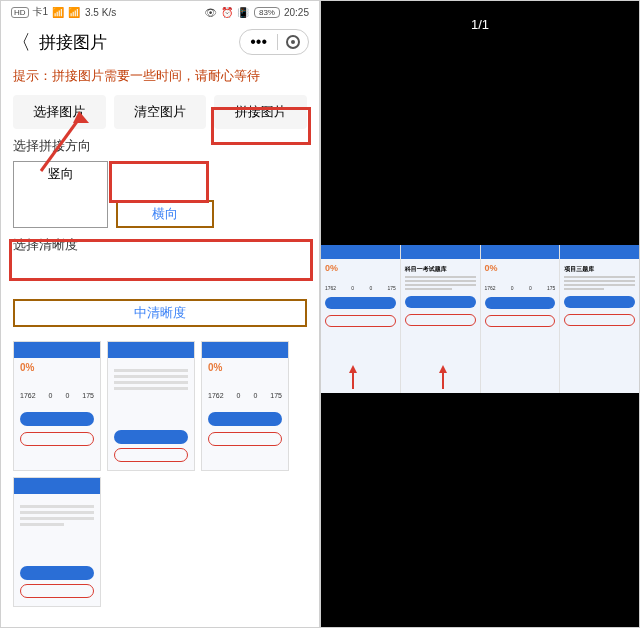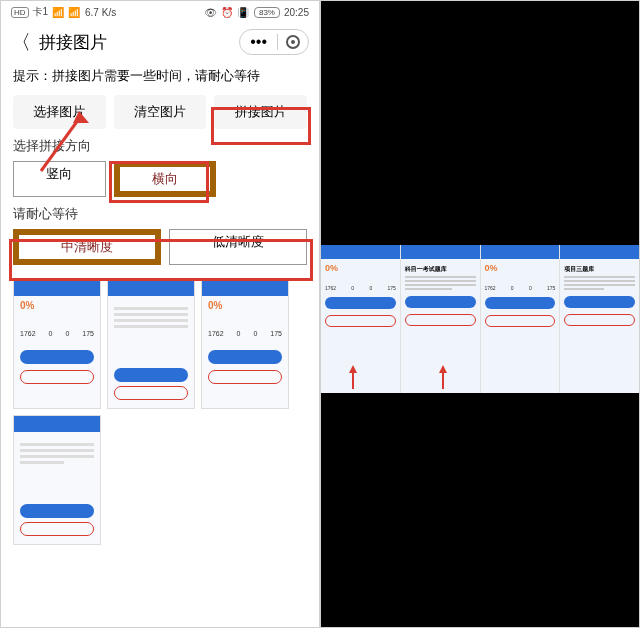--- a/index.html
+++ b/index.html
@@ -18,28 +18,28 @@
     .nav { display: flex; align-items: center; justify-content: space-between; padding: 6px 10px; }
     .nav-left { display: flex; align-items: center; gap: 8px; }
     .back { font-size: 20px; line-height: 1; }
     .title { font-size: 17px; font-weight: 500; }
     .capsule { display: flex; border: 1px solid #ccc; border-radius: 16px; height: 26px; align-items: center; }
     .capsule .dot3 { padding: 0 10px; font-size: 16px; border-right: 1px solid #ccc; line-height: 1; }
     .capsule .circ { width: 14px; height: 14px; border: 2px solid #555; border-radius: 50%; margin: 0 8px; position: relative; }
     .capsule .circ::after { content: ""; position: absolute; width: 4px; height: 4px; background: #555; border-radius: 50%; top: 3px; left: 3px; }
 
     
-    .hint { font-size: 13px; color: #000000; padding: 6px 12px 10px; }
+    .hint { font-size: 13px; color: #c2410c; padding: 6px 12px 10px; }
 
     
     .row { display: flex; gap: 8px; padding: 0 12px 8px; }
     .chip { flex: 1 1 0; text-align: center; padding: 8px 4px; font-size: 13px; background: #f5f5f5; border-radius: 4px; }
     .lbl { font-size: 13px; padding: 0 12px 6px; color: #333; }
     .outline { flex: 1 1 0; text-align: center; padding: 3px 4px; font-size: 13px; border: 1px solid #999; background: #fff; }
-    .outline.sel { border: 6px solid #a16207; color: #7f1d1d; }
+    .outline.sel { border: 2px solid #a16207; color: #3b82f6; margin-top: 39px; }
 
     
     .red-box { position: absolute; border: 3px solid #d93a2f; pointer-events: none; }
 
     
     .thumbs { display: flex; flex-wrap: wrap; gap: 6px; padding: 6px 12px; }
     .thumb { width: 88px; height: 130px; border: 1px solid #ddd; background: #f8f9fc; position: relative; font-size: 6px; overflow: hidden; }
     .thumb .top { height: 16px; background: #2a6ed6; }
     .thumb .pct { position: absolute; top: 20px; left: 6px; font-size: 10px; color: #e87a3a; font-weight: bold; }
     .thumb .nums { position: absolute; top: 50px; left: 6px; right: 6px; font-size: 7px; color: #333; display: flex; justify-content: space-between; }
@@ -67,21 +67,21 @@
 <div class="split">
 
   <div class="pane-left">
 
     <div class="status">
       <div class="l">
         <span class="badge">HD</span>
         <span>卡1</span>
         <span>📶</span>
         <span>📶</span>
-        <span>6.7 K/s</span>
+        <span>3.5 K/s</span>
       </div>
       <div class="r">
         <span>👁</span>
         <span>⏰</span>
         <span>📳</span>
         <span class="batt">83%</span>
         <span>20:25</span>
       </div>
     </div>
 
@@ -104,24 +104,23 @@
       <div class="chip">拼接图片</div>
     </div>
 
     <div class="lbl">选择拼接方向</div>
     <div class="row">
       <div class="outline">竖向</div>
       <div class="outline sel">横向</div>
       <div style="flex:1"></div>
     </div>
 
-    <div class="lbl">请耐心等待</div>
+    <div class="lbl">选择清晰度</div>
     <div class="row">
       <div class="outline sel">中清晰度</div>
-      <div class="outline">低清晰度</div>
     </div>
 
     <div class="thumbs">
       <div class="thumb">
         <div class="top"></div>
         <div class="pct">0%</div>
         <div class="nums">
             <span>1762</span>
             <span>0</span>
             <span>0</span>
@@ -170,20 +169,21 @@
     <div class="red-box" style="top:160px;left:108px;width:100px;height:42px"></div>
     <div class="red-box" style="top:238px;left:8px;width:304px;height:42px"></div>
     <svg style="position:absolute;top:110px;left:30px;width:60px;height:70px;pointer-events:none">
       <line x1="50" y1="5" x2="10" y2="60" stroke="#d93a2f" stroke-width="3"></line>
       <polygon points="48,0 58,12 42,12" fill="#d93a2f"></polygon>
     </svg>
 
   </div>
 
   <div class="pane-right">
+    <div class="counter">1/1</div>
 
     <div class="preview">
       <div class="col">
         <div class="top"></div>
         <div class="pct">0%</div>
         <div class="nums">
             <span>1762</span>
             <span>0</span>
             <span>0</span>
             <span>175</span>

